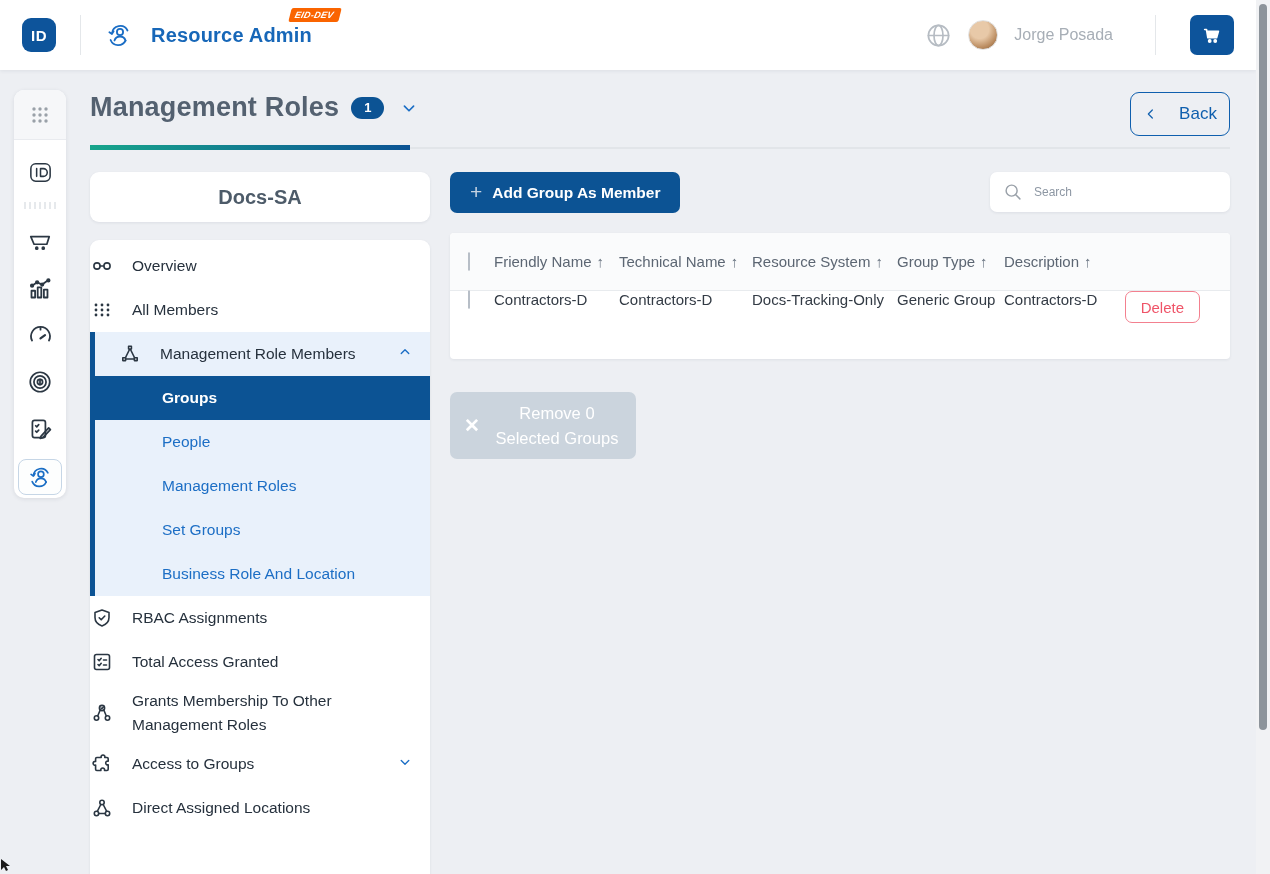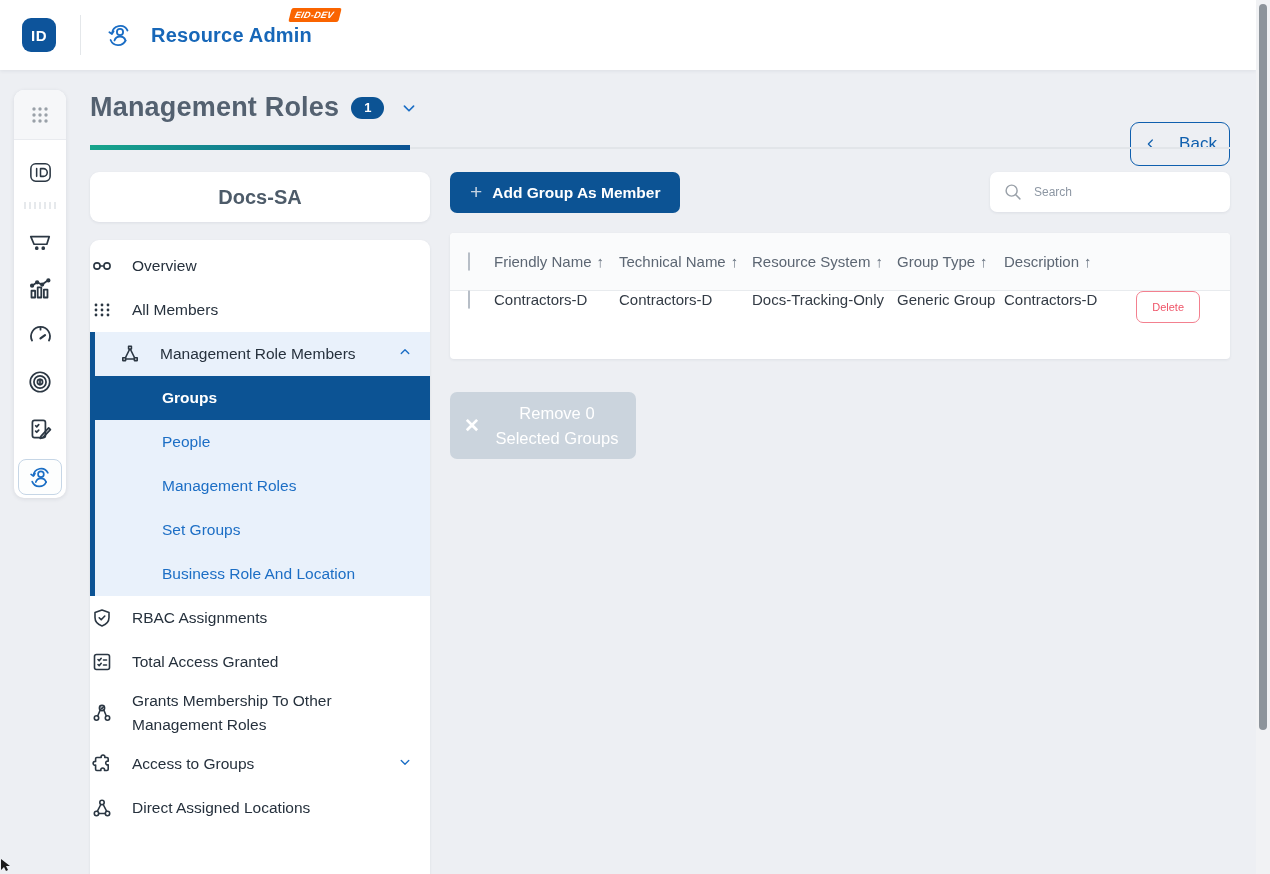--- a/index.html
+++ b/index.html
@@ -47,21 +47,21 @@
   
   .content { position:absolute; left:90px; top:92px; width:1140px; bottom:0; }
   .title-row { position:relative; height:55px; }
   .page-title { display:flex; align-items:center; gap:12px; }
   .page-title h1 { font-size:27px; color:#546170; font-weight:bold; letter-spacing:.2px; }
   .count-badge { background:#0c5394; color:#fff; min-width:33px; height:22px; border-radius:12px; font-size:13px;
                  font-weight:bold; display:flex; align-items:center; justify-content:center; padding:0 8px; }
   .title-chevron { margin-left:2px; margin-top:4px; cursor:pointer; }
   .back-btn { position:absolute; right:0; top:0; width:100px; height:44px; border:1.5px solid #0f5fae; border-radius:9px;
               background:transparent; color:#0f5fae; font-size:17px; font-family:inherit;
-              display:flex; align-items:center; justify-content:center; gap:20px; cursor:pointer;margin-top:30px; }
+              display:flex; align-items:center; justify-content:center; gap:20px; cursor:pointer; }
   .rule { position:relative; width:100%; height:2px; background:#e2e5e9; margin-top:0; }
   .rule-grad { position:absolute; left:0; top:-2px; width:320px; height:5px;
                background:linear-gradient(90deg,#17a58b,#0c5394); }
 
   
   .left-col { position:absolute; left:0; top:80px; width:340px; }
   .role-card { background:#fff; border-radius:9px; height:50px; box-shadow:0 1px 3px rgba(30,40,60,.08);
                display:flex; align-items:center; justify-content:center; }
   .role-card span { font-size:20px; font-weight:bold; color:#4d5b69; }
   .nav-card { background:#fff; border-radius:9px 9px 0 0; margin-top:18px; height:640px;
@@ -95,21 +95,21 @@
   .trow { display:flex; height:68px; font-size:15px; color:#333b45; }
   .cell-check { width:44px; padding-left:18px; flex:0 0 44px; }
   .checkbox { width:17px; height:17px; border:1.5px solid #b7bec7; border-radius:3px; background:#fff; cursor:pointer; }
   .col-fn { width:125px; flex:0 0 125px; }
   .col-tn { width:133px; flex:0 0 133px; }
   .col-rs { width:145px; flex:0 0 145px; }
   .col-gt { width:107px; flex:0 0 107px; }
   .col-de { width:112px; flex:0 0 112px; }
   .arr { color:#6a7582; margin-left:5px; }
   .delete-btn { margin-left:auto; margin-right:30px; border:1px solid #f3808f; color:#ef5468; background:#fff;
-                border-radius:7px; height:32px; padding:0 15px; font-size:11px; font-family:inherit; cursor:pointer; }
+                border-radius:7px; height:32px; padding:0 15px; font-size:15px; font-family:inherit; cursor:pointer; }
 
   .remove-btn { margin-top:33px; width:186px; height:67px; background:#cbd4dd; border:none; border-radius:7px;
                 color:#fff; font-size:16.5px; font-family:inherit; display:flex; align-items:center;
                 padding:0 14px; gap:12px; cursor:default; }
   .remove-btn .x { font-size:19px; font-weight:bold; }
   .remove-btn .rlines { flex:1; text-align:center; line-height:1.5; }
 
   .cursor { position:absolute; left:0px; bottom:2px; z-index:20; }
 
   svg.ic { stroke:#2b3743; fill:none; stroke-width:1.6; stroke-linecap:round; stroke-linejoin:round; }
@@ -130,20 +130,39 @@
         <circle cx="15" cy="11" r="3.1"></circle>
         <path d="M9.5 19.5c.8-2.6 3-4 5.5-4s4.7 1.4 5.5 4"></path>
         <path d="M22.5 9.5A8.2 8.2 0 0 0 7 12.5"></path>
         <path d="M5.6 19a8.2 8.2 0 0 0 15 .5"></path>
         <path d="M8.6 10.2 6.9 12.9 4.4 11.2"></path>
       </svg>
     </span>
     <div class="app-title-wrap">
       <span class="app-title">Resource Admin</span>
       <span class="env-badge">EID-DEV</span>
+    </div>
+    <div class="hdr-right">
+      <span class="globe">
+        <svg class="ic-gray" viewBox="0 0 24 24" width="27" height="27">
+          <circle cx="12" cy="12" r="9"></circle>
+          <ellipse cx="12" cy="12" rx="4" ry="9"></ellipse>
+          <path d="M3 12h18"></path>
+        </svg>
+      </span>
+      <span class="avatar"></span>
+      <span class="user-name">Jorge Posada</span>
+      <div class="hdr-divider2"></div>
+      <button class="cart-btn">
+        <svg class="ic-white" viewBox="0 0 24 24" width="22" height="22">
+          <path d="M4 6h2l1.5 9h9.5l2-7H7" fill="#fff" stroke="#fff"></path>
+          <circle cx="9.5" cy="18.5" r="1.2" fill="#fff"></circle>
+          <circle cx="15.5" cy="18.5" r="1.2" fill="#fff"></circle>
+        </svg>
+      </button>
     </div>
   </div>
 
   <div class="scroll-track">
     <div class="scroll-thumb"></div>
   </div>
 
   <div class="rail">
     <div class="rail-top">
       <svg viewBox="0 0 24 24" width="24" height="24" fill="#9aa1a9">

